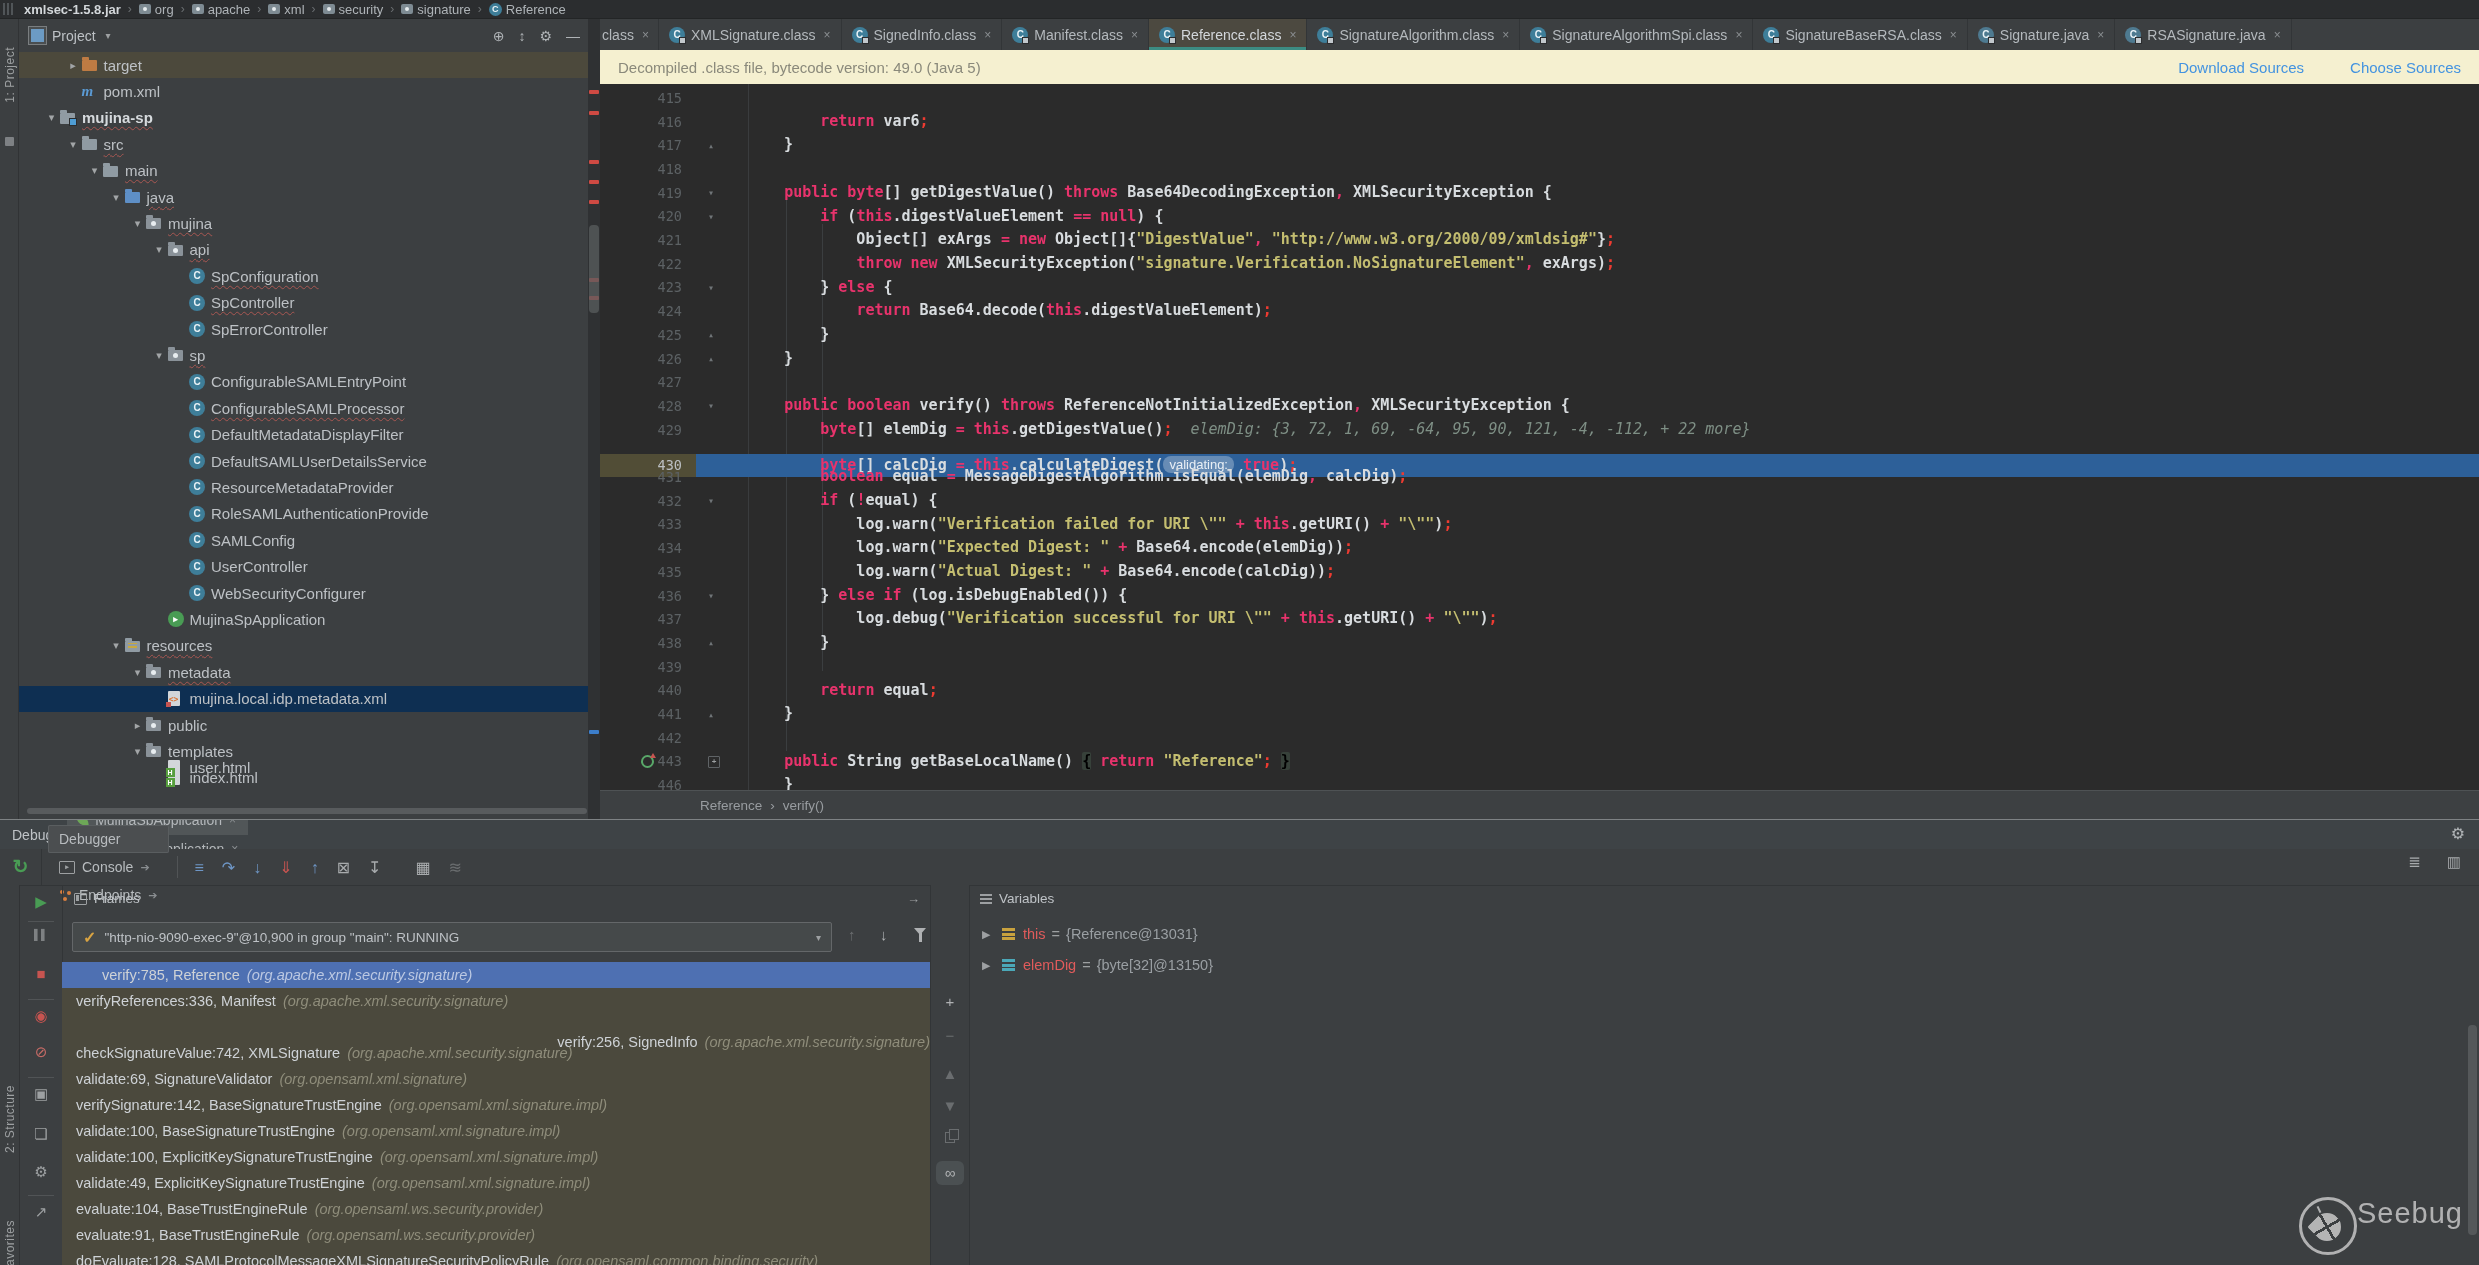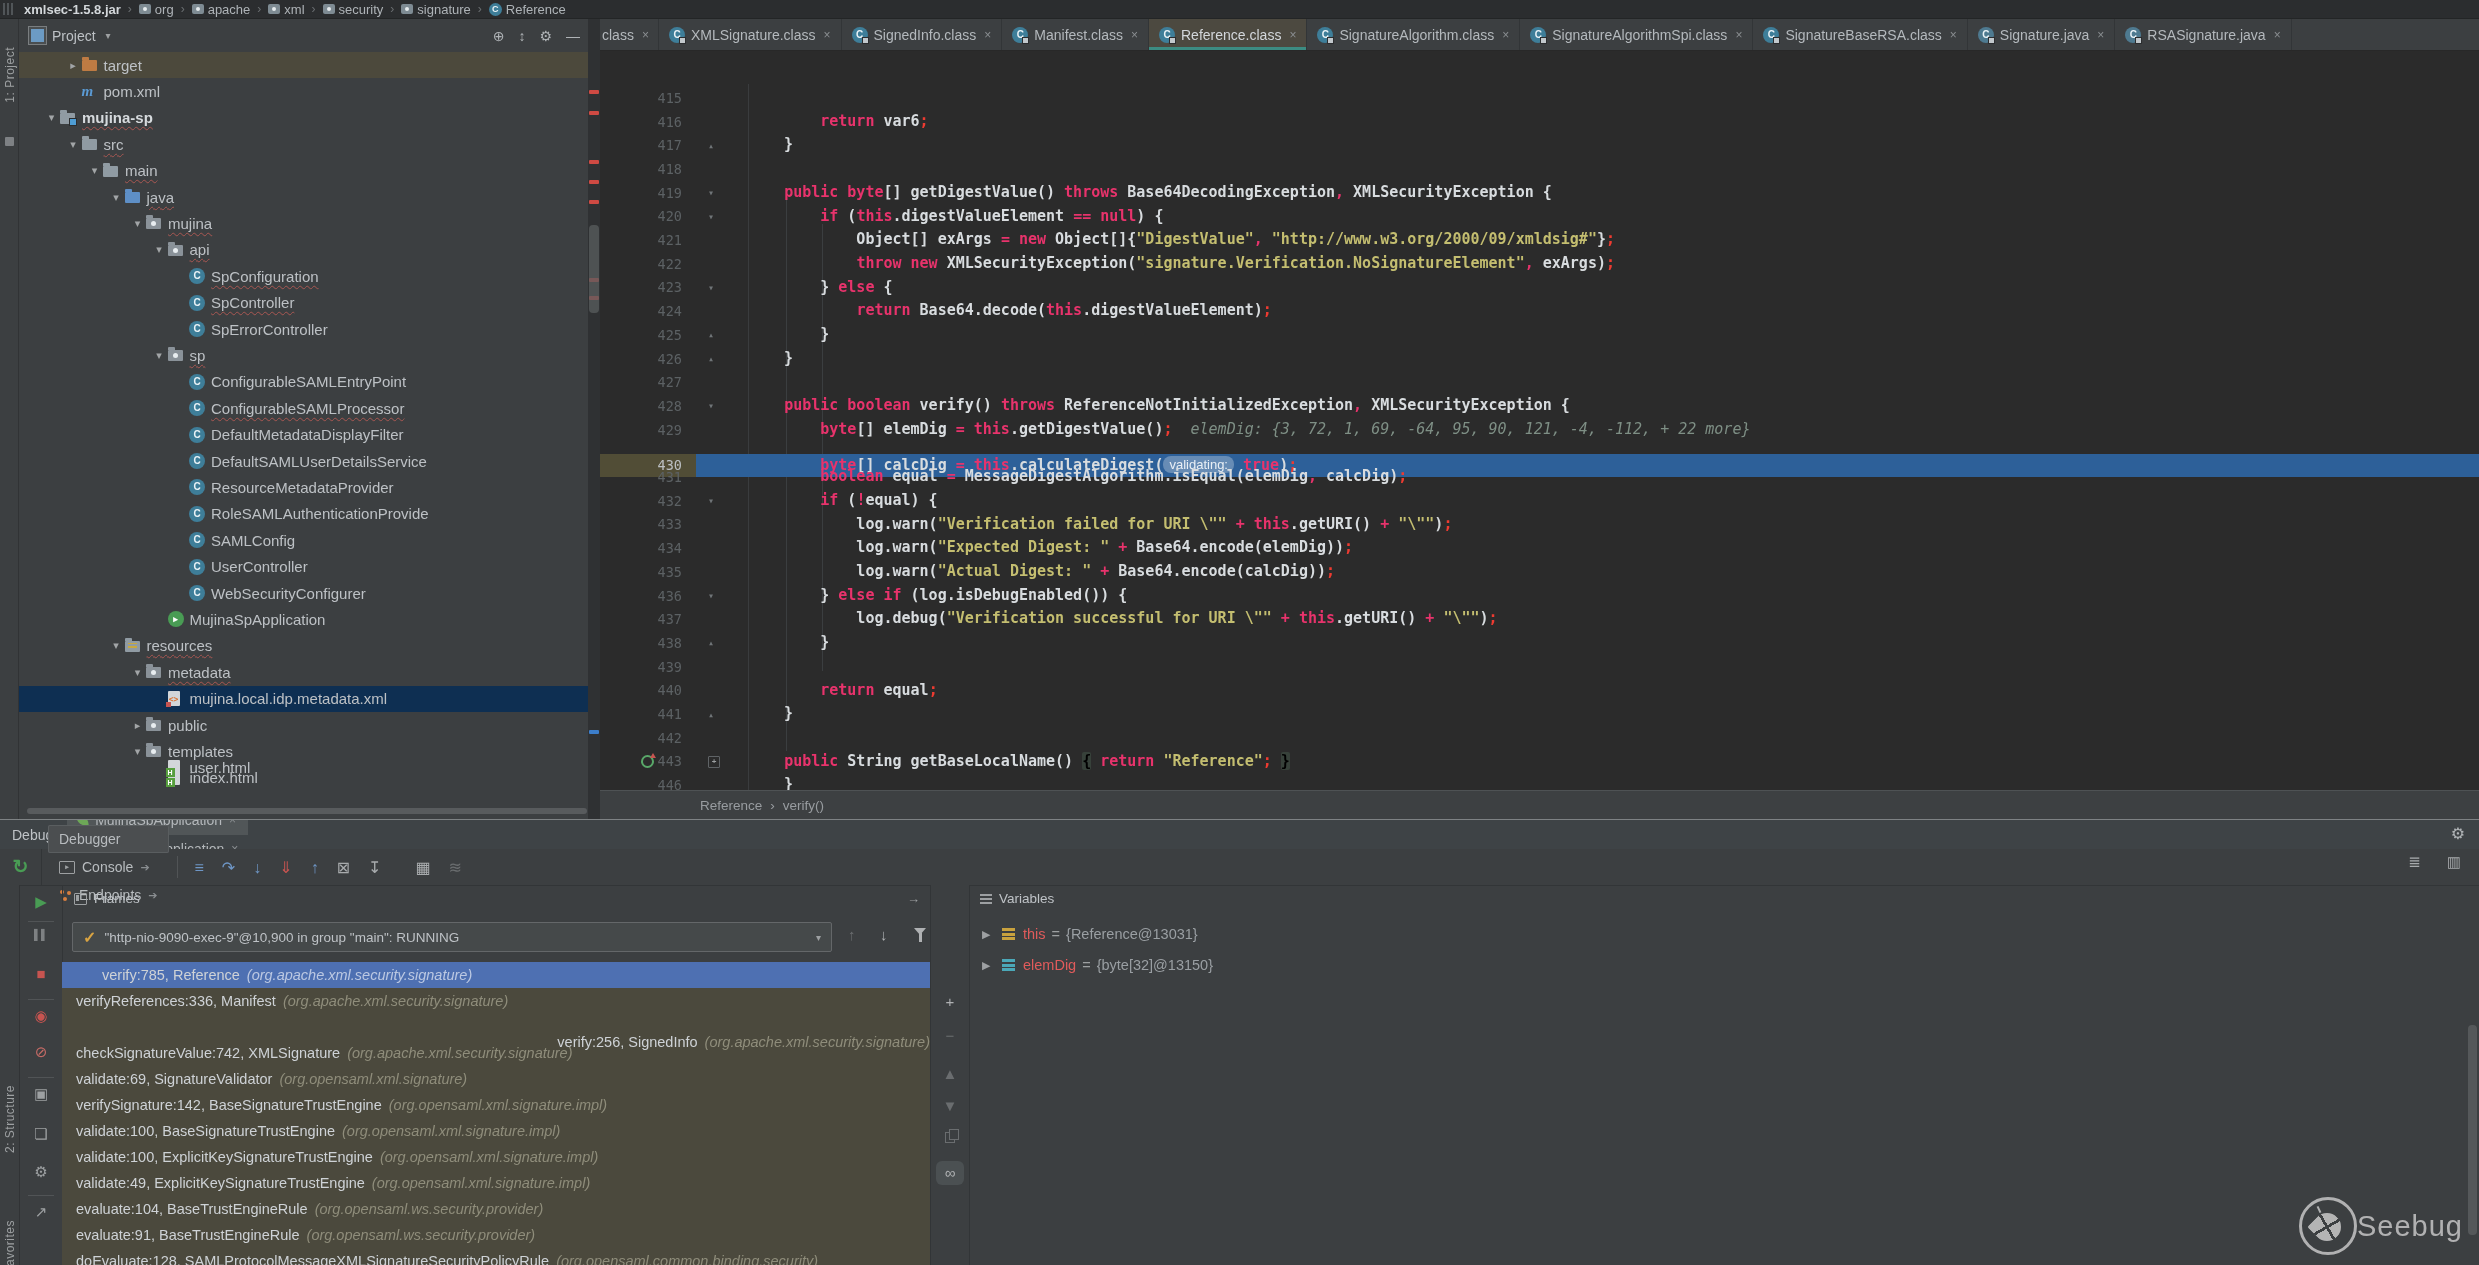--- a/index.html
+++ b/index.html
@@ -161,21 +161,21 @@
   .icn-varhead{width:12px;height:10px;background:repeating-linear-gradient(#9DA0A2 0 2px,transparent 2px 4px);}
   .vrow{position:absolute;left:0;right:0;height:30px;display:flex;align-items:center;padding-left:14px;font-size:14.5px;cursor:pointer;}
   .vrow .varrow{color:#9DA0A2;font-size:11px;width:20px;}
   .vrow .vname{color:#E05B5B;margin-left:8px;}
   .vrow .veq{color:#9DA0A2;margin:0 6px;}
   .vrow .vval{color:#9A9FA3;}
   .icn-field{width:13px;height:12px;background:linear-gradient(#C9A23E 0 3px,transparent 3px 4.5px,#C9A23E 4.5px 7.5px,transparent 7.5px 9px,#C9A23E 9px 12px);}
   .icn-array{width:13px;height:12px;background:linear-gradient(#4BA8B8 0 3px,transparent 3px 4.5px,#4BA8B8 4.5px 7.5px,transparent 7.5px 9px,#4BA8B8 9px 12px);}
 
   
-  #watermark{position:absolute;right:16px;bottom:10px;display:flex;align-items:center;opacity:.85;}
+  #watermark{position:absolute;right:16px;bottom:10px;display:flex;opacity:.85;}
   #wm-circle{width:52px;height:52px;border:3px solid #C6C6C6;border-radius:50%;position:relative;}
   #wm-bug{position:absolute;left:11px;top:13px;width:28px;height:28px;background:#C9C9C9;border-radius:50% 50% 50% 2px;transform:rotate(45deg);background-image:linear-gradient(105deg,transparent 46%,#3C3F41 46% 54%,transparent 54%),linear-gradient(15deg,transparent 46%,#3C3F41 46% 54%,transparent 54%);}
   #wm-ant{position:absolute;left:16px;top:6px;width:2px;height:7px;background:#C6C6C6;transform:rotate(-25deg);}
   #wm-text{color:#C6C6C6;font-size:29px;letter-spacing:1px;font-family:"Liberation Sans",sans-serif;}
 </style>
 </head>
 <body>
 
 <div id="app">
 
@@ -496,20 +496,26 @@
           <span class="icn icn-cls javavar lock">C</span>
           <span>Signature.java</span>
           <span class="x">×</span>
         </div>
         <div class="etab">
           <span class="icn icn-cls javavar lock">C</span>
           <span>RSASignature.java</span>
           <span class="x">×</span>
         </div>
       </div>
+    <div id="banner">
+      <span>Decompiled .class file, bytecode version: 49.0 (Java 5)</span>
+      <span class="spacer"></span>
+      <a>Download Sources</a>
+      <a>Choose Sources</a>
+    </div>
     <div id="code">
       <div id="gutter-sep"></div>
       <div class="guide" style="left:186px;top:115px;bottom:40px;"></div>
       <div class="guide" style="left:222px;top:140px;bottom:120px;"></div>
     <div class="cl" style="top: 2px;">
           <span class="num">
             <span>415</span>
           </span>
           <span class="fold"></span>
           <pre class="ct"></pre>

